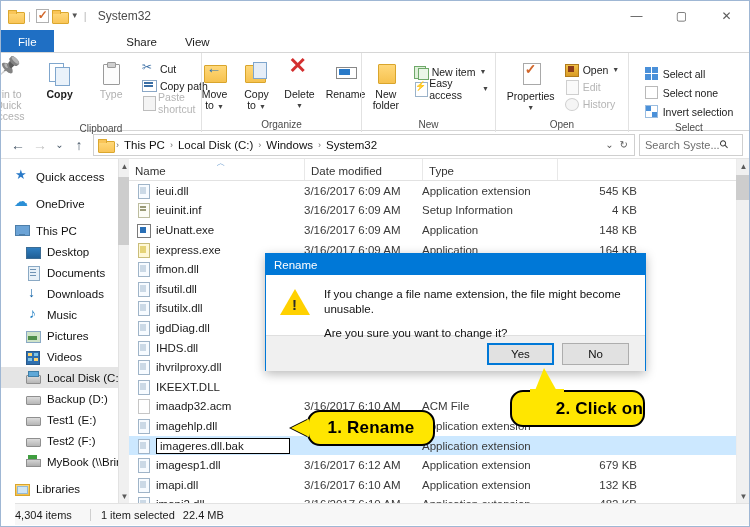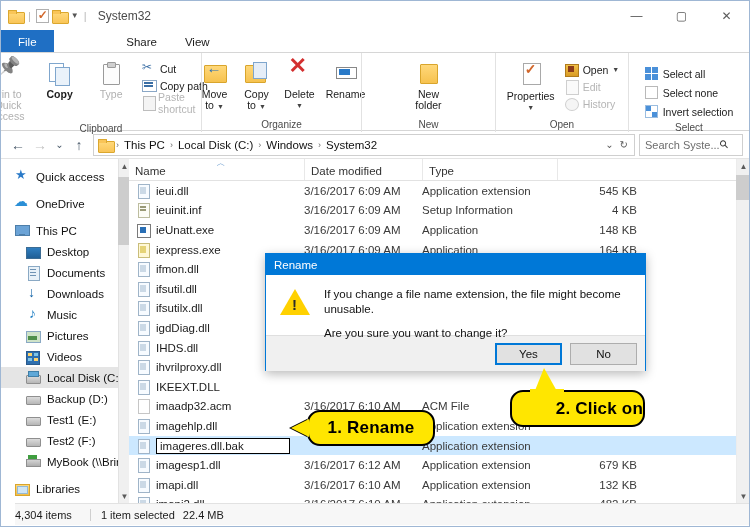--- a/index.html
+++ b/index.html
@@ -294,21 +294,21 @@
     content:""; position:absolute; left:0; top:0;
     border-left:15px solid transparent; border-right:15px solid transparent;
     border-bottom:26px solid #ffd100;
   }
   .warn-tri:after{ content:"!"; position:absolute; left:12px; top:7px; font-size:15px;
                    font-weight:bold; color:#2b2b2b; }
   .dlg-text { font-size:11.5px; color:#111; line-height:15px;}
   .dlg-text .l2 { margin-top:9px; display:block; }
   #dlg-footer { height:36px; background:#f0f0f0; border-top:1px solid #dfdfdf;
                 display:flex; align-items:center; justify-content:flex-end; gap:8px;
-                padding-right:8px; }
+                padding-right:16px; }
   .dlg-btn { width:67px; height:22px; border:1px solid #adadad; background:#e1e1e1;
              font-size:11.5px; display:flex; align-items:center; justify-content:center; color:#111;}
   .dlg-btn.default { border:2px solid #0078d7; background:#e1e1e1; }
 
   
   .callout {
     position:absolute; background:#ffe600; border:2px solid #000; border-radius:13px;
     font-weight:bold; color:#000; display:flex; align-items:center; justify-content:center;
     z-index:60; letter-spacing:.2px;
   }
@@ -421,20 +421,32 @@
       </div>
       <div class="group-label">Organize</div>
     </div>
 
     <div class="group" style="width:135px">
       <div class="group-body">
         <div class="bigbtn" style="width:46px">
           <span class="ic ic-newfolder"></span>
           <span class="lbl">New</span>
           <span>folder</span>
+        </div>
+        <div class="smallcol" style="margin-left:4px;padding-top:4px">
+          <div class="smallbtn">
+            <span class="ic-sm ic-newitem"></span>
+            <span>New item</span>
+            <span class="caret">▼</span>
+          </div>
+          <div class="smallbtn">
+            <span class="ic-sm ic-easy"></span>
+            <span>Easy access</span>
+            <span class="caret">▼</span>
+          </div>
         </div>
       </div>
       <div class="group-label">New</div>
     </div>
 
     <div class="group" style="width:134px">
       <div class="group-body">
         <div class="bigbtn" style="width:56px">
           <span class="ic ic-props"></span>
           <span class="lbl">Properties</span>

